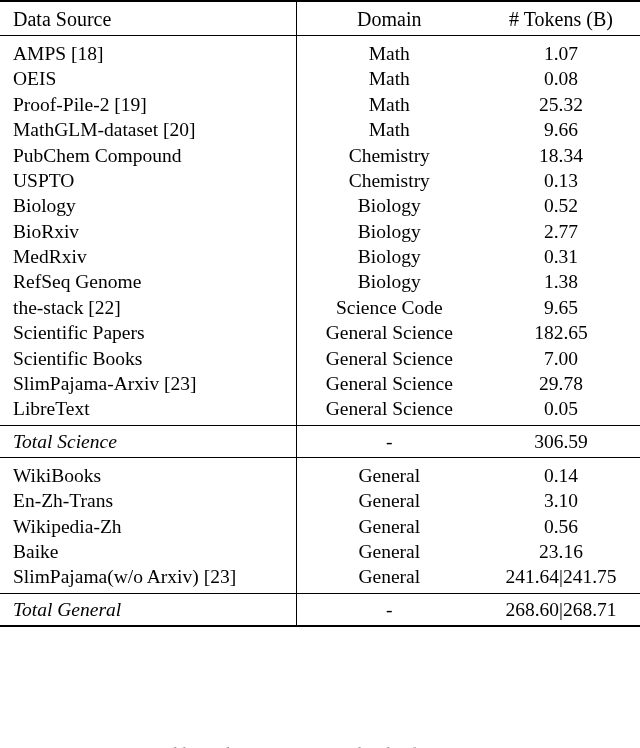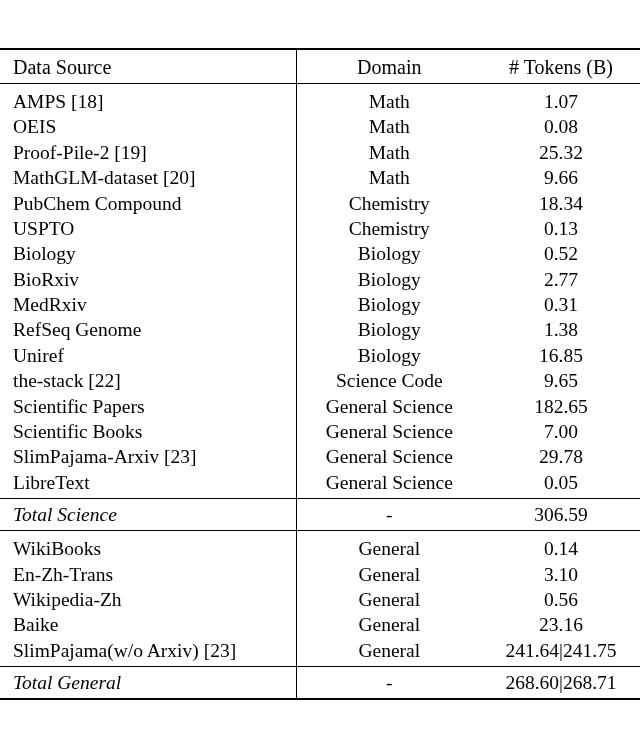--- a/index.html
+++ b/index.html
@@ -22,21 +22,20 @@
     box-sizing: border-box;
     padding: 0;
   }
 
   table.datatable {
     width: 640px;
     border-collapse: collapse;
     table-layout: fixed;
     font-size: 19.5px;
     line-height: 1;
-    margin-top: 48px;
   }
 
   table.datatable col.c-source { width: 296px; }
   table.datatable col.c-domain { width: 186px; }
   table.datatable col.c-tokens { width: 158px; }
 
   
   tr.rule-top > td {
     border-top: 2.4px solid #000;
     padding: 0;
@@ -228,25 +227,20 @@
         <td class="cell-source">MedRxiv</td>
         <td class="cell-domain">Biology</td>
         <td class="cell-tokens">0.31</td>
       </tr>
       <tr class="data-row">
         <td class="cell-source">RefSeq Genome</td>
         <td class="cell-domain">Biology</td>
         <td class="cell-tokens">1.38</td>
       </tr>
       <tr class="data-row">
-        <td class="cell-source">Uniref</td>
-        <td class="cell-domain">Biology</td>
-        <td class="cell-tokens">16.85</td>
-      </tr>
-      <tr class="data-row">
         <td class="cell-source">the-stack [22]</td>
         <td class="cell-domain">Science Code</td>
         <td class="cell-tokens">9.65</td>
       </tr>
       <tr class="data-row">
         <td class="cell-source">Scientific Papers</td>
         <td class="cell-domain">General Science</td>
         <td class="cell-tokens">182.65</td>
       </tr>
       <tr class="data-row">

